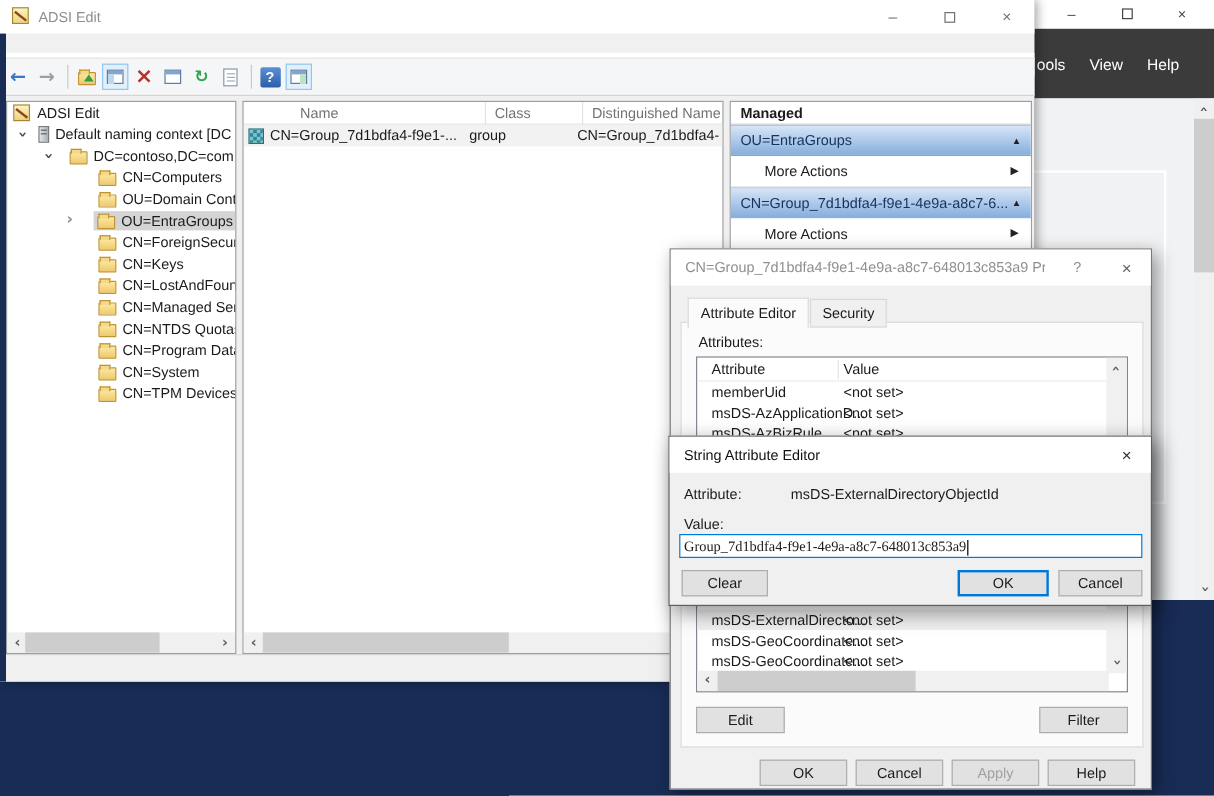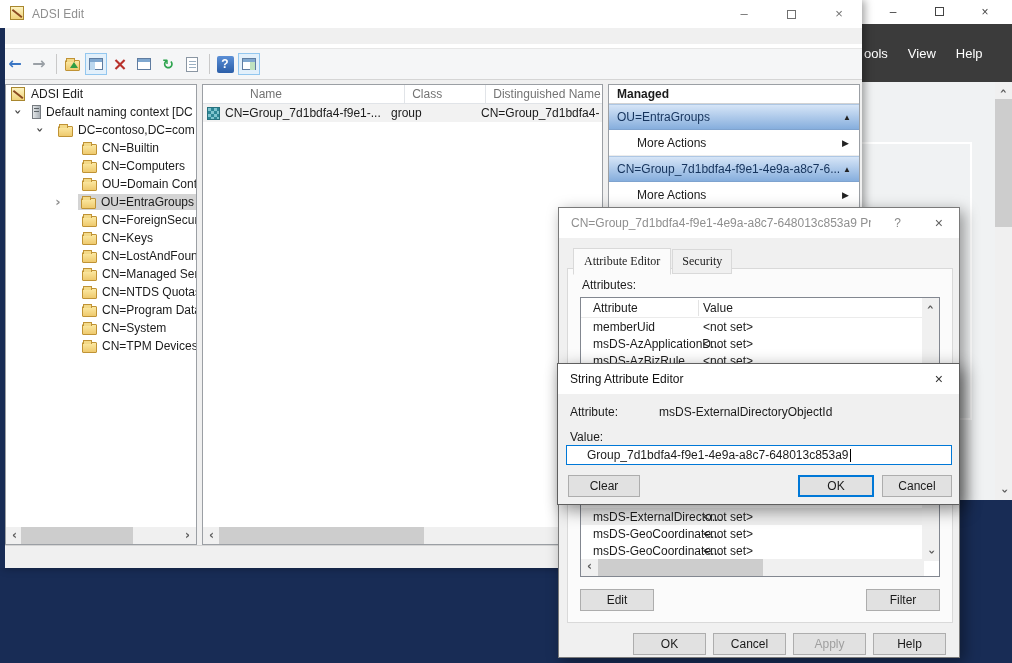--- a/index.html
+++ b/index.html
@@ -108,21 +108,21 @@
   #left-strip { left:0; top:28px; width:5px; height:540px; background:#182c55; }
 
   
   #props-dialog { left:558px; top:207px; width:402px; height:451px; background:#f0f0f0;
                   border:1px solid #7a7a7a; box-shadow:4px 4px 14px rgba(0,0,0,.4); }
   #props-titlebar { position:absolute; left:0; top:0; width:100%; height:30px; background:#fff; }
   #props-title { position:absolute; left:12px; top:8px; color:#8f8f8f; width:300px; white-space:nowrap; overflow:hidden; }
   #props-help { position:absolute; right:58px; top:8px; color:#8a8a8a; }
   #props-close { position:absolute; right:16px; top:7px; color:#5f5f5f; font-size:14px; }
   .tabs { position:absolute; left:14px; top:39px; display:flex; align-items:flex-end; z-index:2; }
-  .tab { padding:4px 9px; border:1px solid #d9d9d9; background:#f0f0f0; margin-right:1px;font-family:Liberation Serif, serif; }
+  .tab { padding:4px 9px; border:1px solid #d9d9d9; background:#f0f0f0; margin-right:1px; }
   .tab.active { background:#fbfbfb; border-bottom:1px solid #fbfbfb; padding:5px 10px; position:relative; top:1px; }
   #props-page { position:absolute; left:8px; top:60px; width:386px; height:355px; background:#fbfbfb; border:1px solid #d9d9d9; }
   #attrs-label { position:absolute; left:14px; top:9px; }
   #attr-listbox { position:absolute; left:12px; top:28px; width:360px; height:280px; background:#fff;
                   border:1px solid #828790; overflow:hidden; }
   #attr-header { position:absolute; left:0; top:0; width:343px; height:20px; border-bottom:1px solid #ebebeb; }
   #attr-header .h1 { position:absolute; left:12px; top:3px; }
   #attr-header .h2 { position:absolute; left:122px; top:3px; }
   #attr-header::after { content:""; position:absolute; left:117px; top:2px; width:1px; height:16px; background:#e3e3e3; }
   .arow { position:absolute; left:0; width:343px; height:17px; }
@@ -141,21 +141,21 @@
   
   #string-editor { left:557px; top:363px; width:403px; height:142px; background:#f0f0f0;
                    border:1px solid #5f5f5f; box-shadow:5px 5px 16px rgba(0,0,0,.45); }
   #se-titlebar { position:absolute; left:0; top:0; width:100%; height:30px; background:#fff; }
   #se-title { position:absolute; left:12px; top:8px; color:#111; }
   #se-close { position:absolute; right:16px; top:7px; color:#333; font-size:14px; }
   #se-attr-label { position:absolute; left:12px; top:41px; }
   #se-attr-name { position:absolute; left:101px; top:41px; }
   #se-value-label { position:absolute; left:12px; top:66px; }
   #se-input { position:absolute; left:8px; top:81px; width:386px; height:20px; background:#fff;
-              border:1px solid #0078d7; line-height:18px; padding-left:20px; white-space:nowrap; overflow:hidden; }
+              border:1px solid #0078d7; line-height:18px; padding-left:3px; white-space:nowrap; overflow:hidden;font-family:Liberation Serif, serif; }
   .caret { display:inline-block; width:1px; height:13px; background:#000; vertical-align:middle; margin-left:1px; }
 </style>
 </head>
 <body>
 
 <div class="abs" id="sm-window">
   <div class="abs" id="sm-titlebar">
     <span class="sm-cap" style="left:22px;">–</span>
     <span class="sm-cap" style="left:68px;"><span style="display:inline-block;width:9px;height:9px;border:1px solid #444;margin-top:4px;"></span></span>
     <span class="sm-cap" style="left:114px;">×</span>
@@ -236,24 +236,20 @@
       <span class="ticon server-icon" style="margin-left:8px;"></span>
       <span>Default naming context [DC</span>
     </div>
     <div class="trow" style="padding-left:28px;">
       <span class="chev open">›</span>
       <span class="ticon folder" style="margin-left:12px;"></span>
       <span>DC=contoso,DC=com</span>
     </div>
     <div class="trow" style="padding-left:76px;">
       <span class="ticon folder"></span>
-      <span>CN=Builtin</span>
-    </div>
-    <div class="trow" style="padding-left:76px;">
-      <span class="ticon folder"></span>
       <span>CN=Computers</span>
     </div>
     <div class="trow" style="padding-left:76px;">
       <span class="ticon folder"></span>
       <span>OU=Domain Control</span>
     </div>
     <div class="trow" style="padding-left:46px;">
       <span class="chev closed">›</span>
       <span class="tsel" style="margin-left:14px;">
         <span class="ticon folder"></span>

